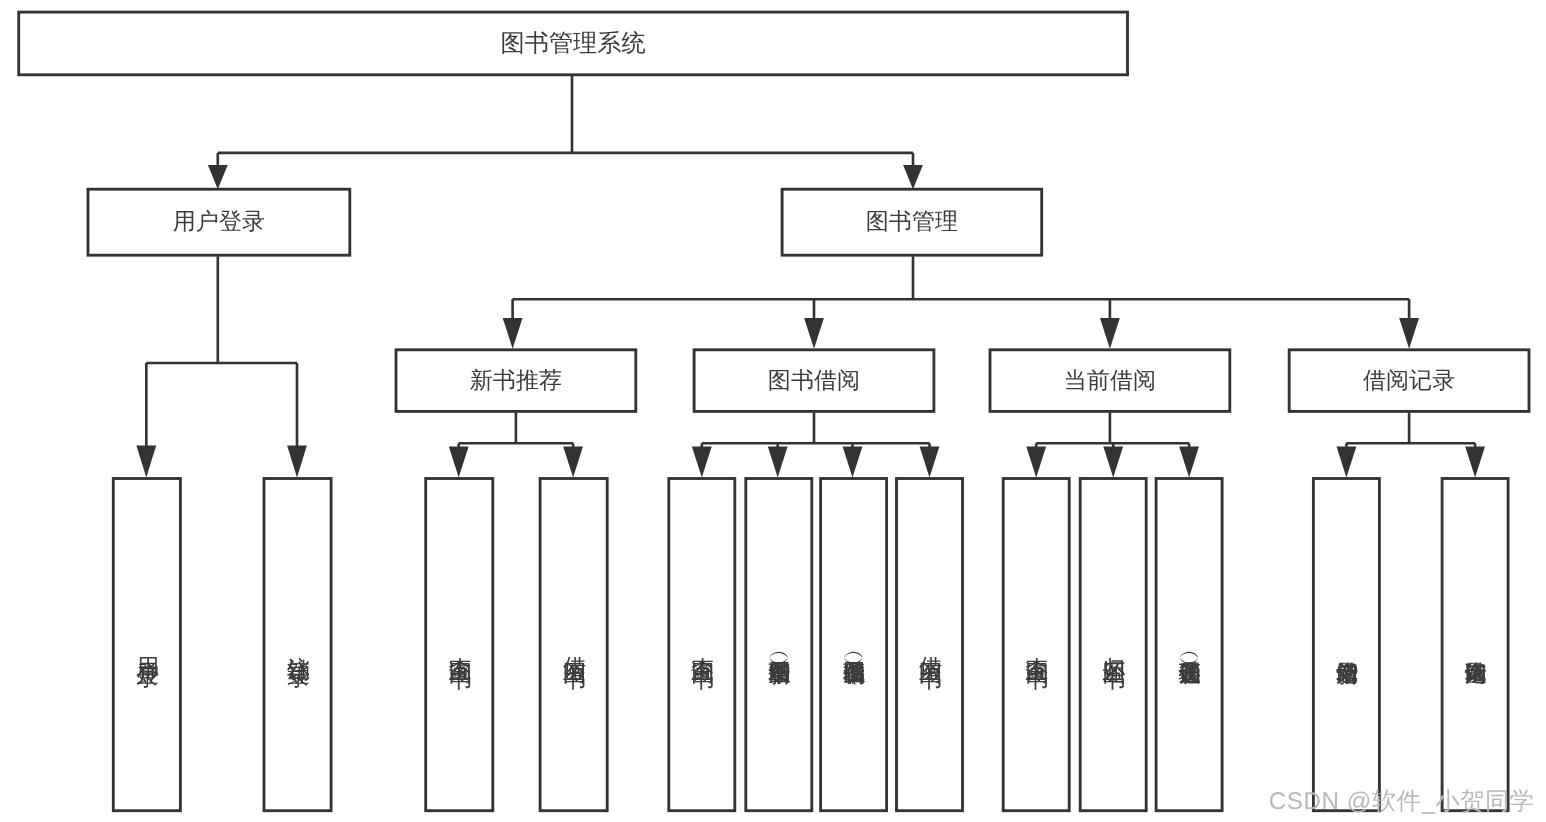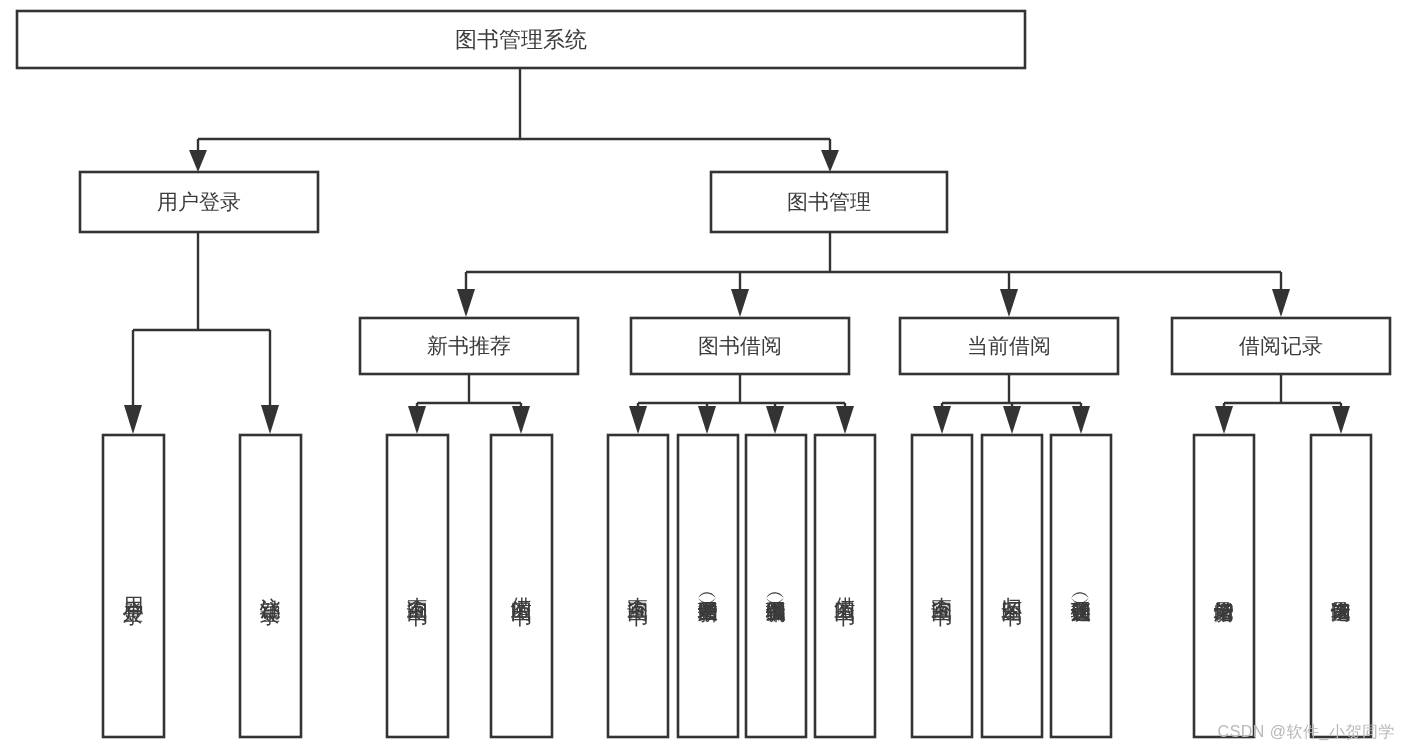--- a/index.html
+++ b/index.html
@@ -74,21 +74,21 @@
   }
   .vlabel.tight {
     letter-spacing: 0px;
     font-size: 20px;
   }
   .watermark {
     position: absolute;
     right: 10px;
     bottom: 4px;
     font-family: "Liberation Sans", "DejaVu Sans", sans-serif;
-    font-size: 16px;
+    font-size: 22px;
     color: #b8b8b8;
     letter-spacing: 0.5px;
     white-space: nowrap;
   }
 </style>
 </head>
 <body>
 
 <div id="diagram-root">
 

